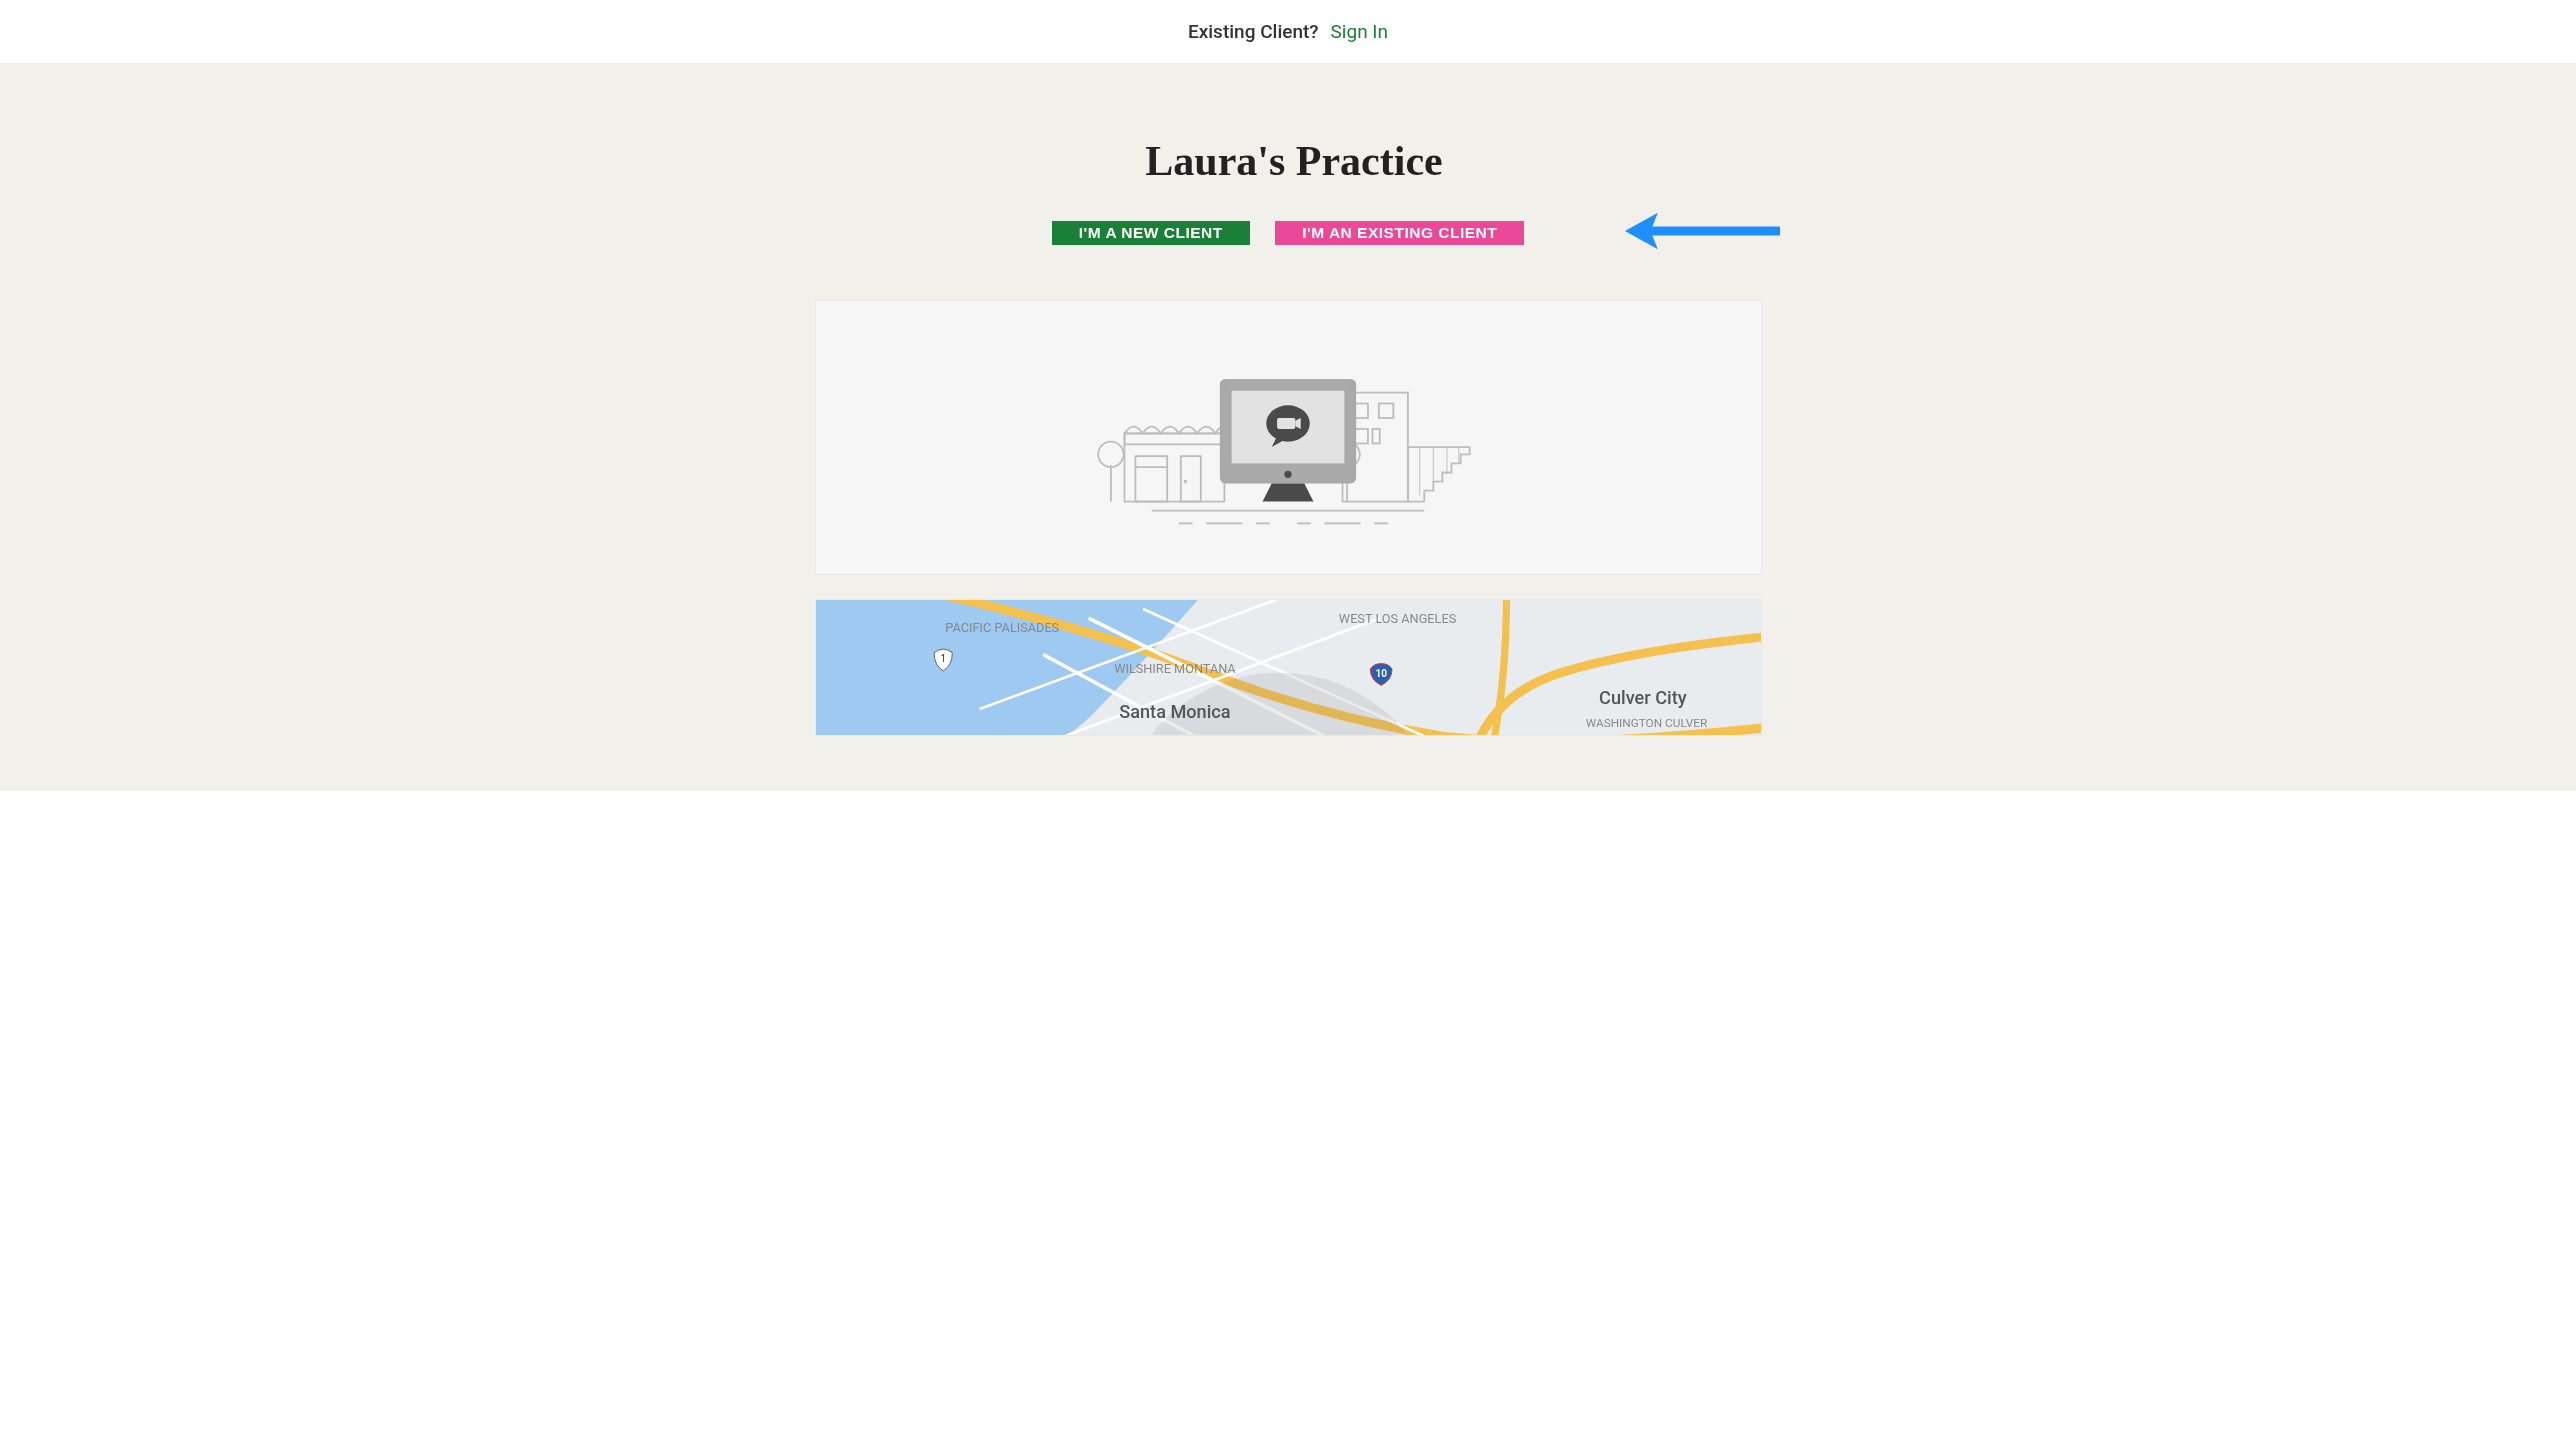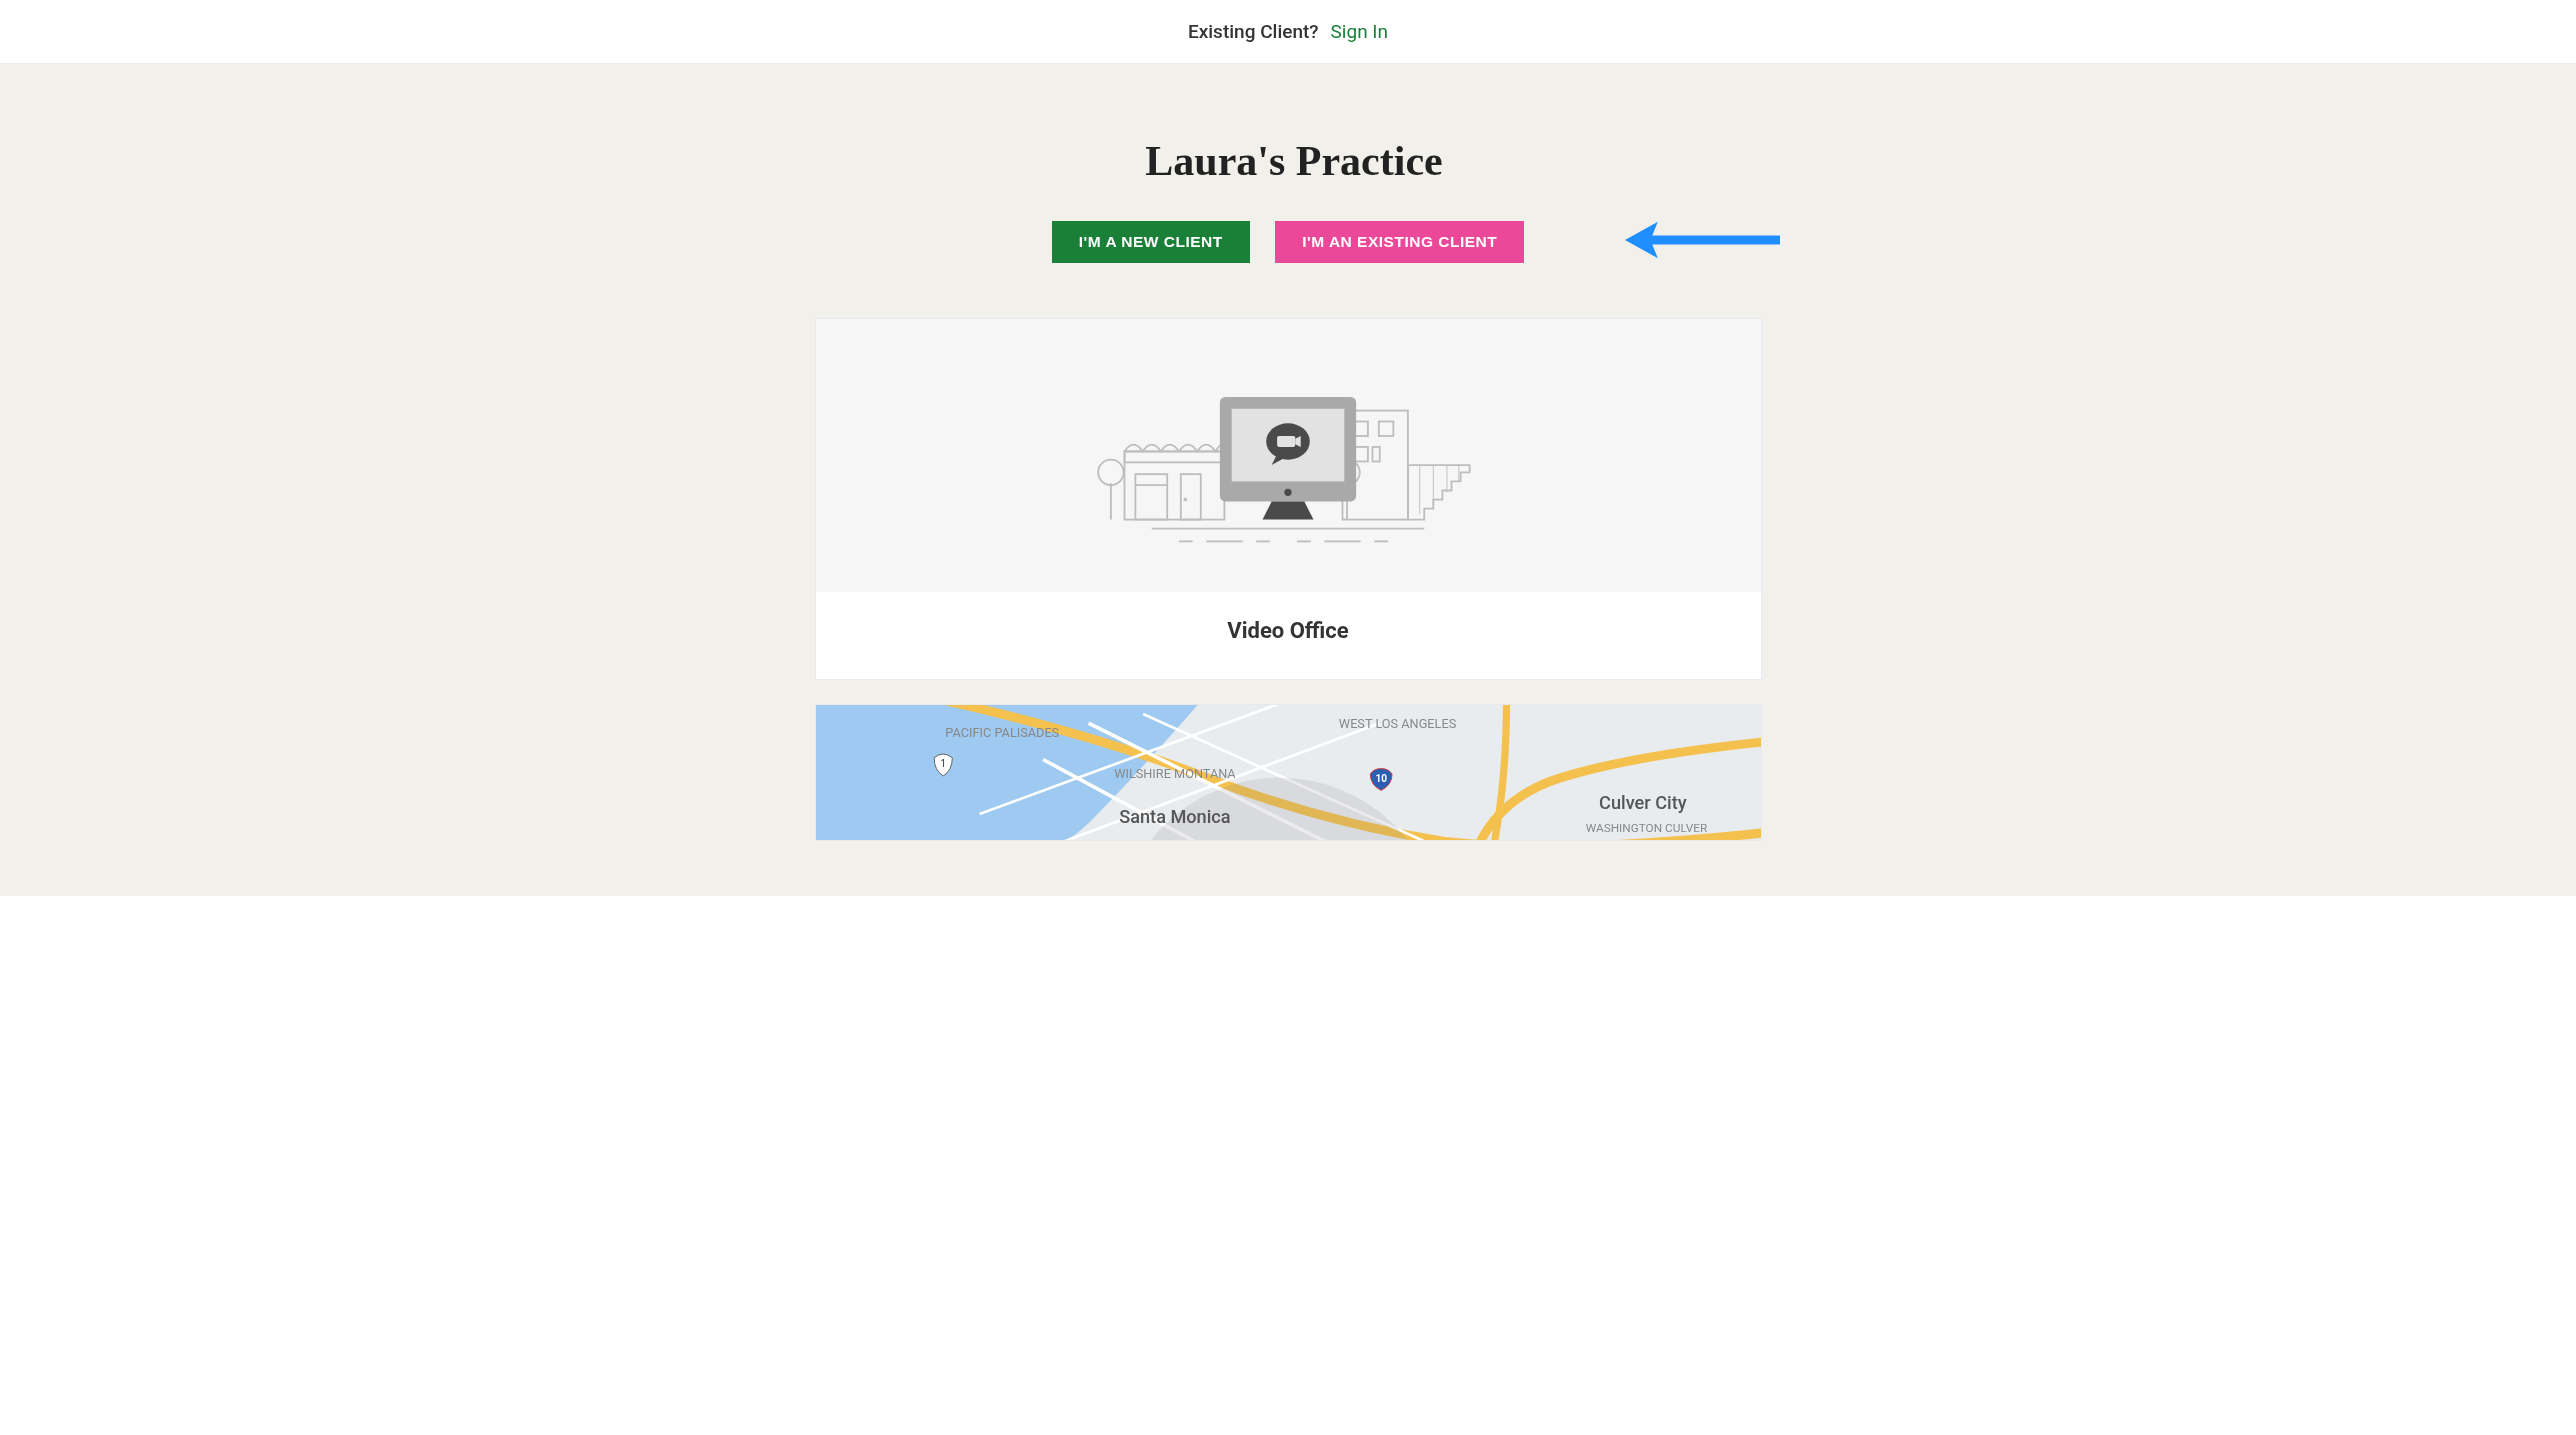--- a/index.html
+++ b/index.html
@@ -37,21 +37,21 @@
     margin-left: 12px;
   }
   .btn-row {
     display: flex;
     justify-content: center;
     gap: 25.5px;
     position: relative;
   }
   .btn {
     display: inline-block;
-    padding: 12px 27px;
+    padding: 3px 27px;
     font-size: 15.5px;
     font-weight: 700;
     letter-spacing: 0.5px;
     border: none;
     cursor: pointer;
     color: #fff;
   }
   .btn-primary { background: #1a7f37; }
   .btn-secondary { background: #ec4899; }
   .arrow-wrap {
@@ -162,23 +162,20 @@
           <rect x="218" y="68" width="124" height="80" fill="#e2e2e2"></rect>
           <circle cx="280" cy="160" r="4" fill="#4a4a4a"></circle>
           <path d="M262 170 L298 170 L308 190 L252 190 Z" fill="#4a4a4a"></path>
 
           <ellipse cx="280" cy="104" rx="24" ry="20" fill="#4a4a4a"></ellipse>
           <path d="M268 118 L262 130 L280 120 Z" fill="#4a4a4a"></path>
           <rect x="268" y="98" width="20" height="12" rx="2" fill="#e2e2e2"></rect>
           <path d="M288 101 L294 98 L294 110 L288 107 Z" fill="#e2e2e2"></path>
         </svg>
       </div>
-      <div class="card-body">
-        <div class="card-title">Video Office</div>
-      </div>
     </div>
 
     <div class="card-map">
       <svg class="map-svg" viewBox="0 0 1040 260" preserveAspectRatio="xMidYMin slice">
         <rect x="0" y="0" width="1040" height="260" fill="#e9ecef"></rect>
 
         <path d="M0 0 L420 0 Q 350 80 300 130 Q 200 220 0 260 Z" fill="#9ec9f0"></path>
 
         <ellipse cx="530" cy="200" rx="60" ry="30" fill="#c7e3c0"></ellipse>
 

